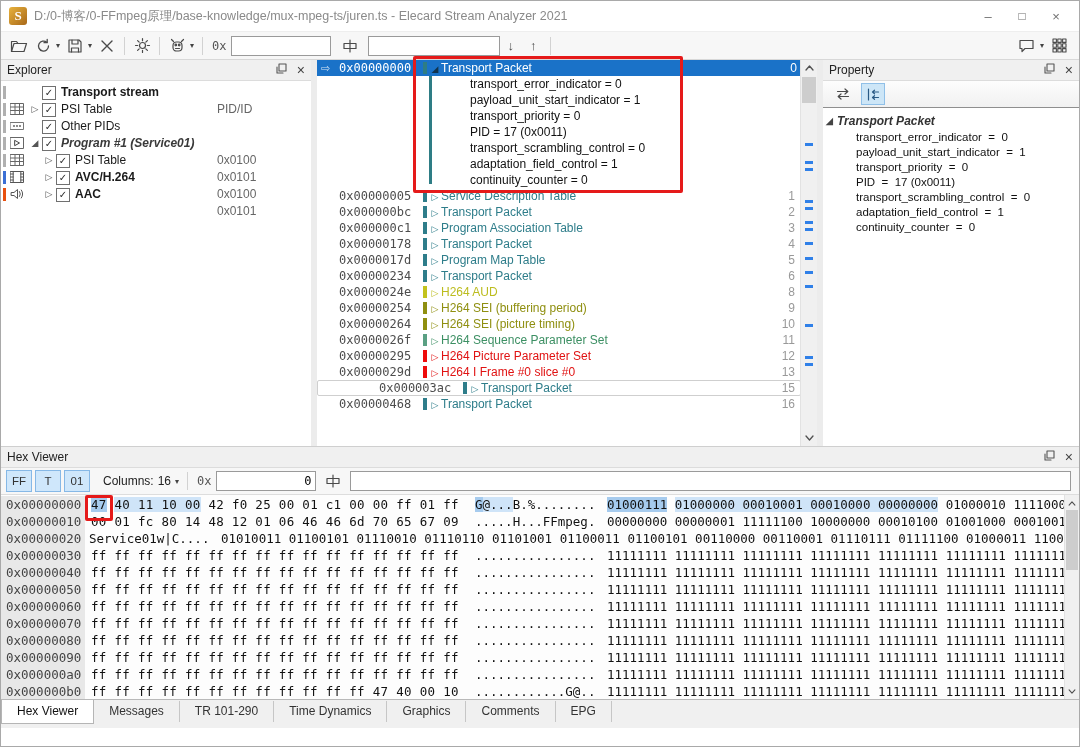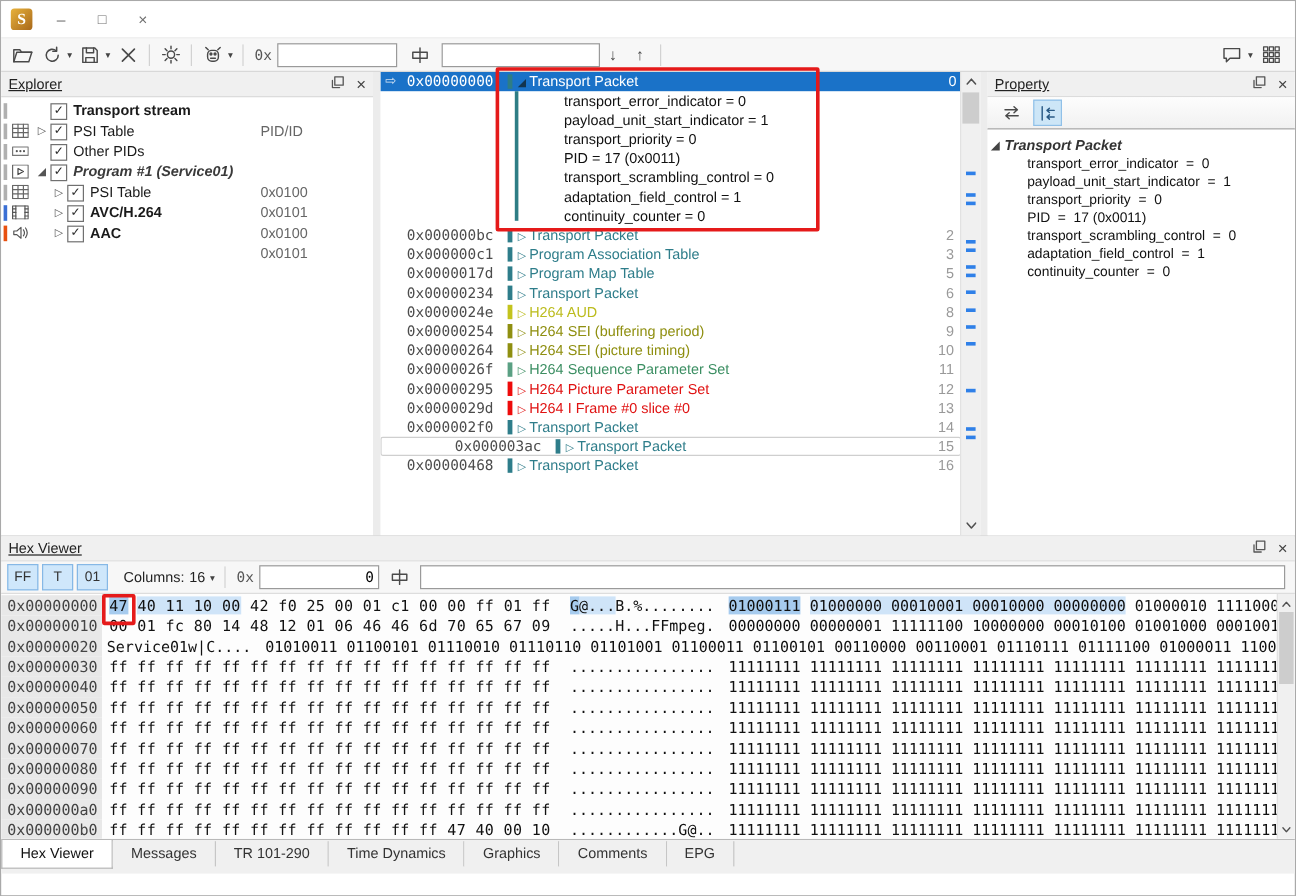--- a/index.html
+++ b/index.html
@@ -23,21 +23,21 @@
   .tsep{width:1px;height:18px;background:#d2d2d2;margin:0 5px;}
   .hexlbl{font-family:"DejaVu Sans Mono",monospace;color:#555;font-size:12px;margin:0 4px;}
   .tinput{height:18px;border:1px solid #9a9a9a;background:#fff;font-size:12px;padding:0 3px;font-family:"DejaVu Sans Mono",monospace;}
   .arrowglyph{font-size:13px;color:#4a4a4a;margin:0 8px;}
   .toolbar-right{margin-left:auto;display:flex;align-items:center;margin-right:8px;}
   
   .main{height:386px;display:flex;flex:0 0 auto;background:#e9e9e9;position:relative;}
   .vsplit{width:6px;background:#ececec;flex:0 0 auto;}
   .panel{background:#fff;}
   .dock-header{height:20px;background:#f0f0f0;border-bottom:1px solid #dcdcdc;display:flex;align-items:center;padding:0 6px;color:#222;}
-  .dock-header .dtitle{flex:1;text-decoration:underline;}
+  .dock-header .dtitle{flex:1;}
   .dock-icons{display:flex;align-items:center;gap:10px;color:#555;}
   .dock-icons .dx{font-size:14px;line-height:14px;color:#444;}
   
   .explorer{width:310px;flex:0 0 auto;display:flex;flex-direction:column;}
   .exp-rows{flex:1;padding-top:3px;}
   .exp-row{position:relative;height:17px;line-height:17px;white-space:nowrap;}
   .exp-bar{position:absolute;left:2px;top:2px;width:3px;height:13px;background:#b0b0b0;}
   .exp-icon{position:absolute;left:9px;top:2px;width:16px;height:13px;}
   .exp-arrow{display:inline-block;width:14px;color:#555;font-size:9px;text-align:center;}
   .exp-content{margin-left:27px;display:flex;align-items:center;height:17px;}
@@ -110,20 +110,21 @@
   .tab.active{background:#fff;border:1px solid #b5b5b5;border-top:none;margin-top:0;height:23px;line-height:22px;color:#111;}
   svg{stroke-linecap:round;stroke-linejoin:round;}
 </style>
 </head>
 <body>
 
 <div class="window">
 
   <div class="titlebar">
     <span class="app-icon">S</span>
+    <span class="title">D:/0-博客/0-FFmpeg原理/base-knowledge/mux-mpeg-ts/juren.ts - Elecard Stream Analyzer 2021</span>
     <span class="win-controls">
       <span>–</span>
       <span class="wc-max">□</span>
       <span>×</span>
     </span>
   </div>
 
 
   <div class="toolbar">
     <span class="tbtn">
@@ -331,28 +332,36 @@
               <div class="pkt-field">payload_unit_start_indicator = 1</div>
               <div class="pkt-field">transport_priority = 0</div>
               <div class="pkt-field">PID = 17 (0x0011)</div>
               <div class="pkt-field">transport_scrambling_control = 0</div>
               <div class="pkt-field">adaptation_field_control = 1</div>
               <div class="pkt-field">continuity_counter = 0</div>
             </div>
         </div>
         <div id="packet-rows">
             <div class="pkt-row">
+    <span class="pk-addr">0x00000005</span><span class="pk-bar bg-teal"></span><span class="pk-arrow c-teal">▷</span><span class="pk-label c-teal">Service Description Table</span>
+    <span class="pk-index">1</span>
+  </div>
+            <div class="pkt-row">
     <span class="pk-addr">0x000000bc</span><span class="pk-bar bg-teal"></span><span class="pk-arrow c-teal">▷</span><span class="pk-label c-teal">Transport Packet</span>
     <span class="pk-index">2</span>
   </div>
             <div class="pkt-row">
     <span class="pk-addr">0x000000c1</span><span class="pk-bar bg-teal"></span><span class="pk-arrow c-teal">▷</span><span class="pk-label c-teal">Program Association Table</span>
     <span class="pk-index">3</span>
   </div>
             <div class="pkt-row">
+    <span class="pk-addr">0x00000178</span><span class="pk-bar bg-teal"></span><span class="pk-arrow c-teal">▷</span><span class="pk-label c-teal">Transport Packet</span>
+    <span class="pk-index">4</span>
+  </div>
+            <div class="pkt-row">
     <span class="pk-addr">0x0000017d</span><span class="pk-bar bg-teal"></span><span class="pk-arrow c-teal">▷</span><span class="pk-label c-teal">Program Map Table</span>
     <span class="pk-index">5</span>
   </div>
             <div class="pkt-row">
     <span class="pk-addr">0x00000234</span><span class="pk-bar bg-teal"></span><span class="pk-arrow c-teal">▷</span><span class="pk-label c-teal">Transport Packet</span>
     <span class="pk-index">6</span>
   </div>
             <div class="pkt-row">
     <span class="pk-addr">0x0000024e</span><span class="pk-bar bg-yellow"></span><span class="pk-arrow c-yellow">▷</span><span class="pk-label c-yellow">H264 AUD</span>
     <span class="pk-index">8</span>
@@ -369,24 +378,20 @@
     <span class="pk-addr">0x0000026f</span><span class="pk-bar bg-sea"></span><span class="pk-arrow c-sea">▷</span><span class="pk-label c-sea">H264 Sequence Parameter Set</span>
     <span class="pk-index">11</span>
   </div>
             <div class="pkt-row">
     <span class="pk-addr">0x00000295</span><span class="pk-bar bg-red"></span><span class="pk-arrow c-red">▷</span><span class="pk-label c-red">H264 Picture Parameter Set</span>
     <span class="pk-index">12</span>
   </div>
             <div class="pkt-row">
     <span class="pk-addr">0x0000029d</span><span class="pk-bar bg-red"></span><span class="pk-arrow c-red">▷</span><span class="pk-label c-red">H264 I Frame #0 slice #0</span>
     <span class="pk-index">13</span>
-  </div>
-            <div class="pkt-row">
-    <span class="pk-addr">0x000002f0</span><span class="pk-bar bg-teal"></span><span class="pk-arrow c-teal">▷</span><span class="pk-label c-teal">Transport Packet</span>
-    <span class="pk-index">14</span>
   </div>
             <div class="pkt-row hover">
     <span class="pk-addr">0x000003ac</span><span class="pk-bar bg-teal"></span><span class="pk-arrow c-teal">▷</span><span class="pk-label c-teal">Transport Packet</span>
     <span class="pk-index">15</span>
   </div>
             <div class="pkt-row">
     <span class="pk-addr">0x00000468</span><span class="pk-bar bg-teal"></span><span class="pk-arrow c-teal">▷</span><span class="pk-label c-teal">Transport Packet</span>
     <span class="pk-index">16</span>
   </div>
           </div>

